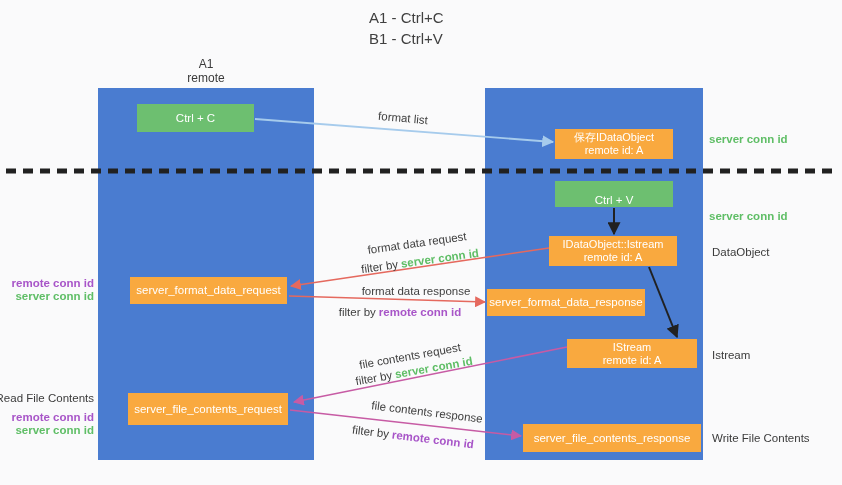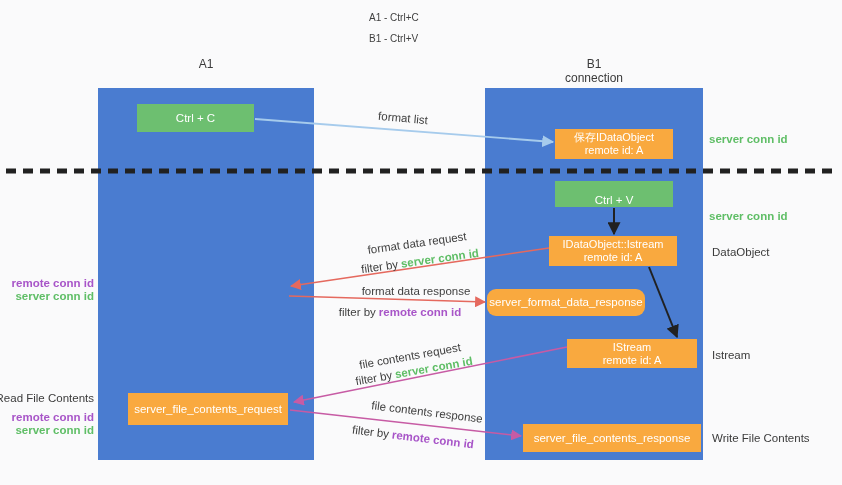--- a/index.html
+++ b/index.html
@@ -4,21 +4,21 @@
 <style>
   :root{
     --lane-blue:#4a7cd0; --node-green:#6dbf70; --node-orange:#f9a93f;
     --arrow-blue:#a6cbec; --arrow-red:#e5695e; --arrow-magenta:#c75ba4; --arrow-black:#212121;
     --text-green:#5fbe66; --text-purple:#a855c8; --text-dark:#3f3f3f;
   }
   *{margin:0;padding:0;box-sizing:border-box;}
   body{background:#e9e9e9;font-family:"Liberation Sans","DejaVu Sans",sans-serif;}
   .stage{position:relative;width:842px;height:485px;background:#fafafb;overflow:hidden;}
 
-  .title-block{position:absolute;left:369px;top:7px;z-index:4;font-size:10px;line-height:21px;color:#404040;}
+  .title-block{position:absolute;left:369px;top:7px;z-index:4;font-size:15px;line-height:21px;color:#404040;}
   .hdr{position:absolute;z-index:4;width:120px;text-align:center;font-size:12px;line-height:14px;color:#3a3a3a;top:57px;}
 
   .lane{position:absolute;top:88px;height:372px;background:var(--lane-blue);z-index:1;}
   .lane.left{left:98px;width:216px;}
   .lane.right{left:485px;width:218px;}
 
   svg.arrows{position:absolute;left:0;top:0;z-index:2;pointer-events:none;}
 
   .node{position:absolute;z-index:3;display:flex;flex-direction:column;align-items:center;justify-content:center;
         color:#fff;font-size:11.5px;line-height:13px;text-align:center;}
@@ -38,24 +38,21 @@
 
 <div class="stage">
 
   <div class="title-block">
     <div>A1 - Ctrl+C</div>
     <div>B1 - Ctrl+V</div>
   </div>
 
   <div class="hdr" style="left:146px;">
     <div>A1</div>
-  </div>
-  <div class="hdr" style="left:534px;">
-    <div>B1</div>
-    <div>connection</div>
+    <div>remote</div>
   </div>
 
   <div class="lane left"></div>
   <div class="lane right"></div>
 
   <svg class="arrows" width="842" height="485" viewBox="0 0 842 485">
     <defs>
       <marker id="mBlue" viewBox="0 0 10 10" refX="9" refY="5" markerWidth="12" markerHeight="12" markerUnits="userSpaceOnUse" orient="auto">
           <path d="M0,0 L10,5 L0,10 Z" style="fill:var(--arrow-blue)"></path>
         </marker>
@@ -92,22 +89,25 @@
 
   <div class="node green" style="left:555px;top:181px;width:118px;height:26px;justify-content:flex-end;">
     <div>Ctrl + V</div>
   </div>
 
   <div class="node orange" style="left:549px;top:236px;width:128px;height:30px;font-size:11px;">
     <div>IDataObject::Istream</div>
     <div>remote id: A</div>
   </div>
 
+  <div class="node orange" style="left:130px;top:277px;width:157px;height:27px;">
+    <div>server_format_data_request</div>
+  </div>
 
-  <div class="node orange" style="left:487px;top:289px;width:158px;height:27px;border-radius:9px;">
+  <div class="node orange" style="left:487px;top:289px;width:158px;height:27px;">
     <div>server_format_data_response</div>
   </div>
 
   <div class="node orange" style="left:567px;top:339px;width:130px;height:29px;font-size:11px;">
     <div>IStream</div>
     <div>remote id: A</div>
   </div>
 
   <div class="node orange" style="left:128px;top:393px;width:160px;height:32px;">
     <div>server_file_contents_request</div>

